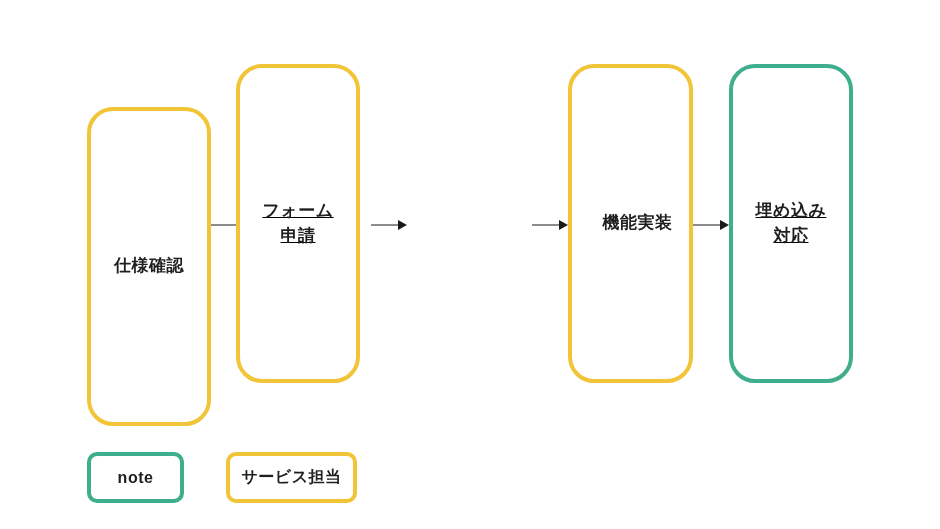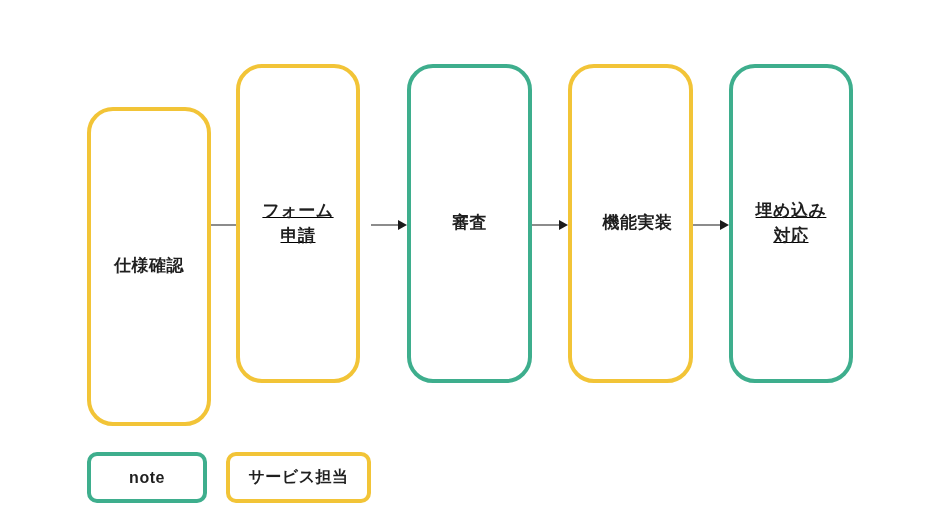--- a/index.html
+++ b/index.html
@@ -80,22 +80,22 @@
     top: 452px;
     height: 51px;
     box-sizing: border-box;
     background: #ffffff;
     border: 4px solid #cccccc; 
     border-radius: 10px;
     display: flex;
     align-items: center;
     justify-content: center;
   }
-  .l1 { left: 87px; width: 120px; }
-  .l2 { left: 226px; width: 145px; justify-content: center; }
+  .l1 { left: 87px; width: 97px; }
+  .l2 { left: 226px; width: 131px; justify-content: center; }
   .legend-label {
     font-size: 16px;
     font-weight: 700;
     color: #1f1f1f;
     letter-spacing: 0.5px;
     white-space: nowrap;
   }
 </style>
 </head>
 <body style="background: rgb(255, 255, 255);">
@@ -114,23 +114,20 @@
   <div class="node n2" style="border-color: rgb(242, 196, 55);">
     <div class="node-label">フォーム
 申請</div>
   </div>
 
   <div class="arrow a2">
     <div class="arrow-line"></div>
     <div class="arrow-head"></div>
   </div>
 
-  <div class="node n3" style="border-color: rgb(62, 174, 141);">
-    <div class="node-label">審査</div>
-  </div>
 
   <div class="arrow a3">
     <div class="arrow-line"></div>
     <div class="arrow-head"></div>
   </div>
 
   <div class="node n4" style="border-color: rgb(242, 196, 55);">
     <div class="node-label">機能実装</div>
   </div>
 

